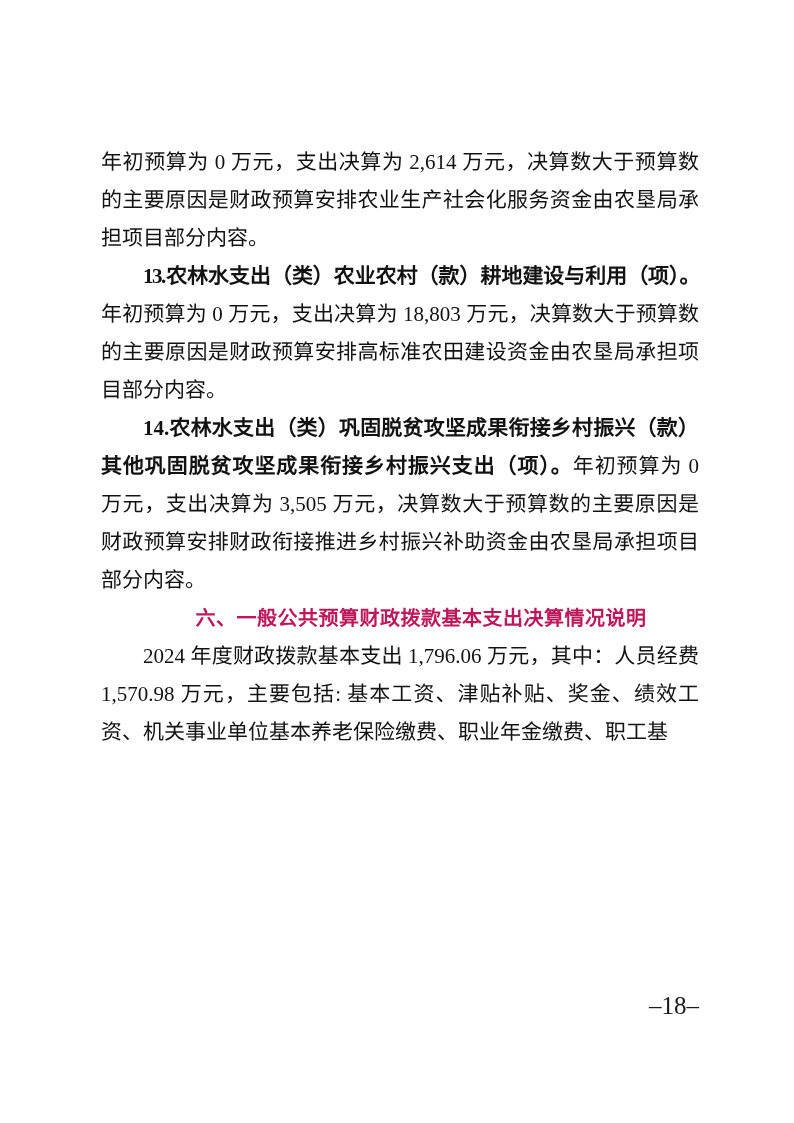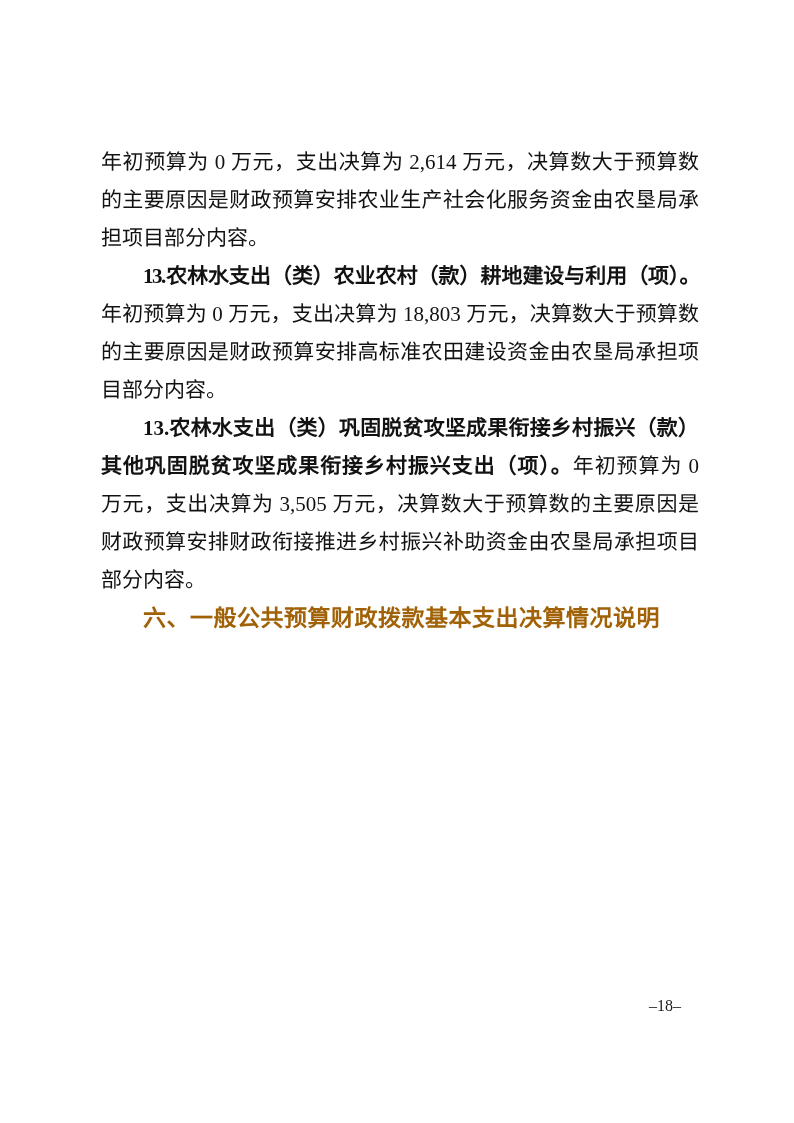--- a/index.html
+++ b/index.html
@@ -49,55 +49,56 @@
   }
   
   .lead-inline {
     font-weight: bold;
   }
   .section-heading {
     margin: 0;
     padding: 0;
     font-family: "DejaVu Sans", "Liberation Sans", sans-serif;
     font-weight: bold;
-    font-size: 23px;
+    font-size: 20px;
     line-height: 38px;
     text-indent: 42px;
-    text-align: left;
+    text-align: center;
     letter-spacing: 0.5px;
-    color: #a16207;
+    color: #be185d;
   }
   .page-number {
     position: absolute;
     top: 994px;
     left: 649px;
     font-family: "Liberation Serif", "DejaVu Serif", serif;
-    font-size: 16px;
+    font-size: 25px;
     line-height: 24px;
     color: #1c1c1c;
   }
 </style>
 </head>
 <body>
 
 <div class="page">
   <main class="content">
 
     <p class="para"><span>年初预算为 0 万元，支出决算为 2,614 万元，决算数大于预算数的主要原因是财政预算安排农业生产社会化服务资金由农垦局承担项目部分内容。</span></p>
 
     <p class="para indent">
       <span class="lead-line">13.农林水支出（类）农业农村（款）耕地建设与利用（项）。</span>
       <span class="after-lead">年初预算为 0 万元，支出决算为 18,803 万元，决算数大于预算数的主要原因是财政预算安排高标准农田建设资金由农垦局承担项目部分内容。</span>
     </p>
 
-    <p class="para indent"><span class="lead-inline">13.农林水支出（类）巩固脱贫攻坚成果衔接乡村振兴（款）其他巩固脱贫攻坚成果衔接乡村振兴支出（项）。</span><span>年初预算为 0 万元，支出决算为 3,505 万元，决算数大于预算数的主要原因是财政预算安排财政衔接推进乡村振兴补助资金由农垦局承担项目部分内容。</span></p>
+    <p class="para indent"><span class="lead-inline">14.农林水支出（类）巩固脱贫攻坚成果衔接乡村振兴（款）其他巩固脱贫攻坚成果衔接乡村振兴支出（项）。</span><span>年初预算为 0 万元，支出决算为 3,505 万元，决算数大于预算数的主要原因是财政预算安排财政衔接推进乡村振兴补助资金由农垦局承担项目部分内容。</span></p>
 
     <p class="para indent">
     </p>
 
 
     <h2 class="section-heading">六、一般公共预算财政拨款基本支出决算情况说明</h2>
 
+    <p class="para indent"><span>2024 年度财政拨款基本支出 1,796.06 万元，其中：人员经费 1,570.98 万元，主要包括: 基本工资、津贴补贴、奖金、绩效工资、机关事业单位基本养老保险缴费、职业年金缴费、职工基</span></p>
 
   </main>
 
   <div class="page-number">–18–</div>
 </div>
 
 </body></html>

